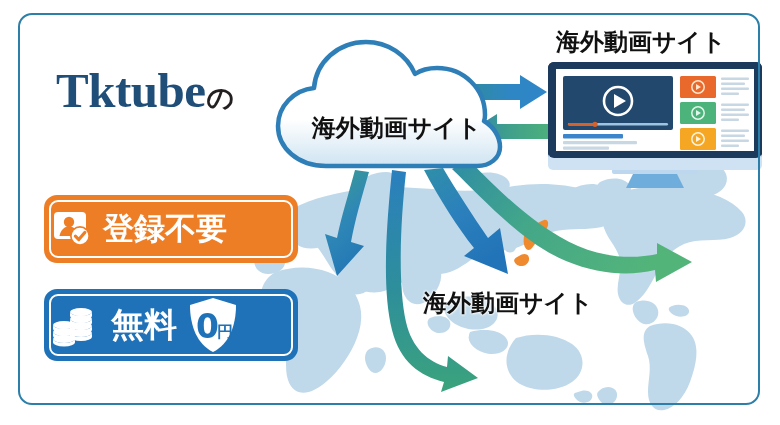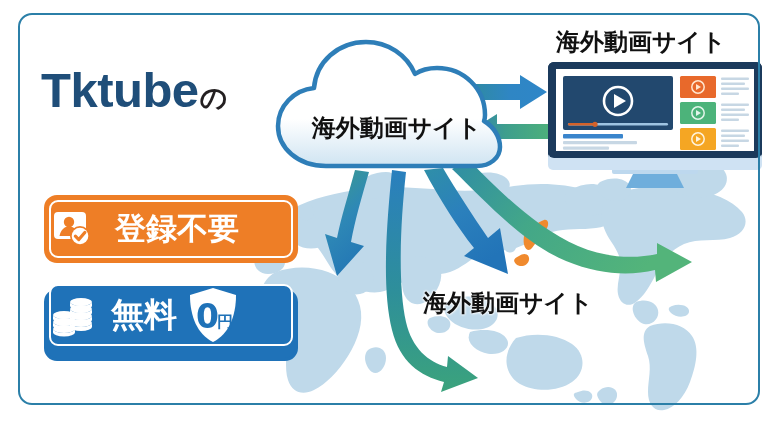--- a/index.html
+++ b/index.html
@@ -20,38 +20,38 @@
   }
 
   
   .maplayer{position:absolute;left:0;top:0;width:780px;height:425px;}
 
   
   .arrowlayer{position:absolute;left:0;top:0;width:780px;height:425px;}
 
   
   .brand{
-    position:absolute;left:41px;top:66px;
+    position:absolute;left:56px;top:66px;
     font-size:49px;font-weight:bold;color:#1F4E79;
-    letter-spacing:-0.5px;line-height:1;white-space:nowrap;
+    letter-spacing:-0.5px;line-height:1;white-space:nowrap;font-family:Liberation Serif, serif;
   }
   .brand .no{font-size:27px;color:#231F20;font-weight:bold;vertical-align:baseline;margin-left:1px;}
 
   
   .badge{
     position:absolute;display:flex;align-items:center;
     box-sizing:border-box;border-radius:11px;
   }
   .badge-outer{
     position:absolute;box-sizing:border-box;border-radius:13px;
   }
   .badge1-outer{left:44px;top:195px;width:254px;height:68px;border:3px solid #EE7E26;background:#EE7E26;}
-  .badge1{left:49px;top:200px;width:244px;height:58px;background:#EE7E26;border:2.5px solid #ffffff;border-radius:9px;gap:12px;}
+  .badge1{left:49px;top:200px;width:244px;height:58px;background:#EE7E26;border:2.5px solid #ffffff;border-radius:9px;}
   .badge2-outer{left:44px;top:289px;width:254px;height:72px;border:3px solid #1F72B8;background:#1F72B8;}
-  .badge2{left:49px;top:284px;width:244px;height:62px;background:#1F72B8;border:2.5px solid #ffffff;border-radius:9px;}
+  .badge2{left:49px;top:294px;width:244px;height:62px;background:#1F72B8;border:2.5px solid #ffffff;border-radius:9px;}
 
   .badge-label{
     color:#ffffff;font-weight:bold;white-space:nowrap;
     font-family:"DejaVu Sans","Liberation Sans",sans-serif;
   }
   .b1-label{font-size:31px;margin-left:8px;letter-spacing:0px;}
   .b2-label{font-size:33px;margin-left:10px;letter-spacing:0px;}
 
   .icon-box{display:flex;align-items:center;justify-content:center;flex:0 0 auto;}
 

